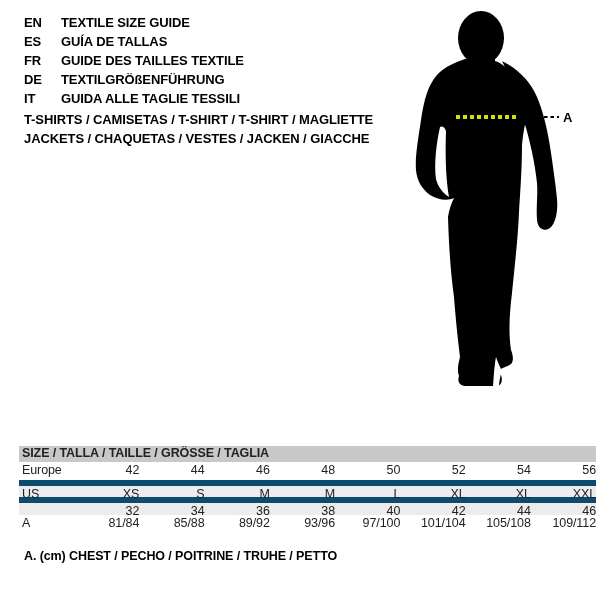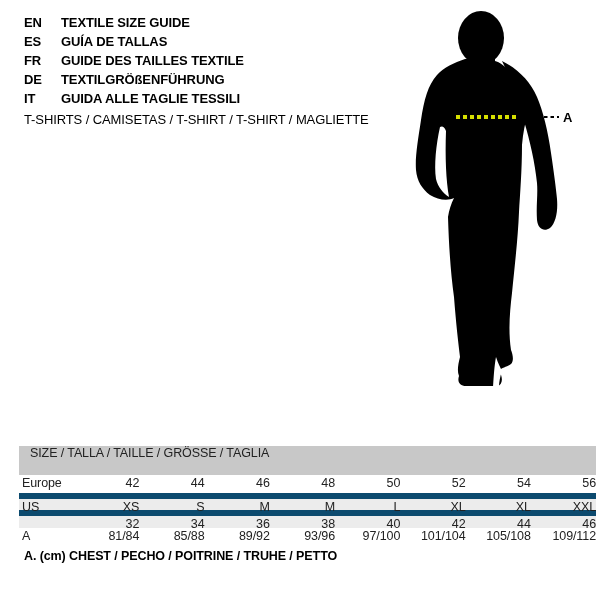--- a/index.html
+++ b/index.html
@@ -9,34 +9,34 @@
     letter-spacing:-0.1px; overflow:hidden;
   }
 
   
   .langs { position:absolute; left:24px; top:13px; }
   .lang-row { display:flex; height:19px; line-height:19px; font-size:13px; font-weight:bold; }
   .lang-code { width:37px; }
 
   
   .cats { position:absolute; left:24px; top:110px; }
-  .cat-line { height:19px; line-height:19px; font-size:13px; font-weight:normal; }
+  .cat-line { height:19px; line-height:19px; font-size:13px; font-weight:bold; }
 
   
   .figure-svg { position:absolute; left:410px; top:5px; }
   .fig-a-label { font-family:"Liberation Sans", sans-serif; font-size:13px; font-weight:bold; fill:#000; }
 
   
   .man-heading { position:absolute; left:24px; top:420px; font-size:12.5px; font-weight:bold; height:19px; line-height:19px; }
 
   
   .size-table { position:absolute; left:19px; top:446px; width:577px; font-size:12.5px; color:#222; }
   .st-header {
-    height:29px; line-height:15px; background:var(--header-bg,#c8c8c8);
-    padding-left:11px; color:#222;
+    height:16px; line-height:15px; background:var(--header-bg,#c8c8c8);
+    padding-left:3px; color:#222;font-weight:bold;
   }
   .st-row { display:flex; height:17.5px; line-height:17.5px; }
   .st-row.shaded { background:var(--shaded-bg,#ececec); border-top:6px solid #0c4a6e; box-sizing:border-box; }
   .st-label { width:52px; padding-left:3px; }
   .st-cell { flex:1; text-align:right; }
 
   
   .footnote { position:absolute; left:24px; top:547px; font-size:12.5px; font-weight:bold; height:19px; line-height:19px; }
 </style>
 </head>
@@ -62,20 +62,21 @@
         <div>TEXTILGRÖßENFÜHRUNG</div>
       </div>
       <div class="lang-row">
         <div class="lang-code">IT</div>
         <div>GUIDA ALLE TAGLIE TESSILI</div>
       </div>
     </div>
 
   <div class="cats">
     <div class="cat-line">T-SHIRTS / CAMISETAS / T-SHIRT / T-SHIRT / MAGLIETTE</div>
+    <div class="cat-line">JACKETS / CHAQUETAS / VESTES / JACKEN / GIACCHE</div>
   </div>
 
   <svg class="figure-svg" width="190" height="400" viewBox="0 0 190 400">
 
     <ellipse cx="71" cy="33" rx="23" ry="27" fill="#000"></ellipse>
     <rect x="57" y="44" width="28" height="18" fill="#000"></rect>
 
     <path fill="#000" d="
       M55,54
       C44,58 34,62 27,70

